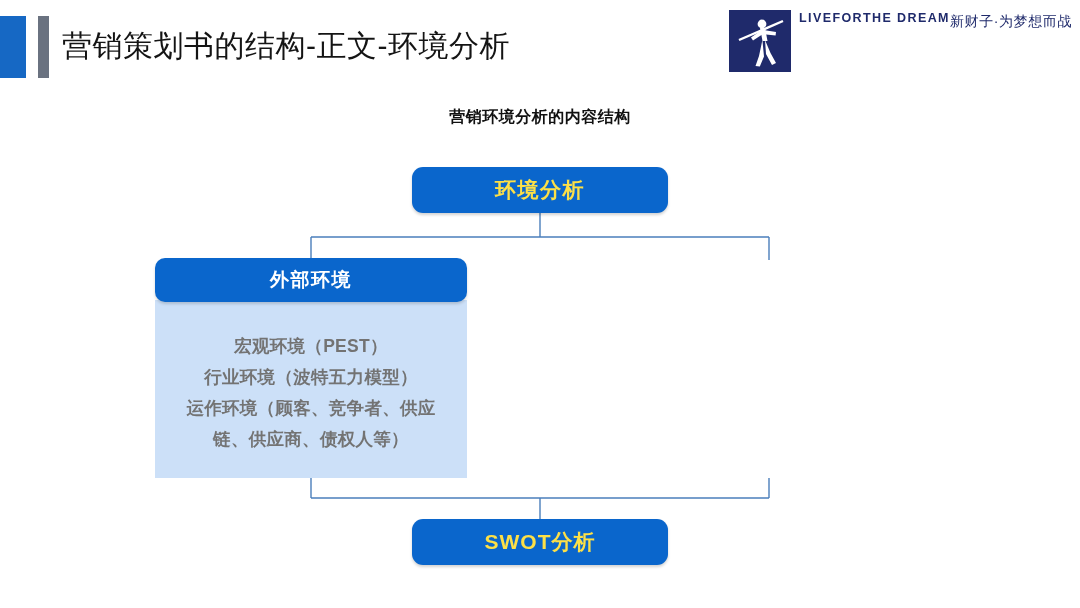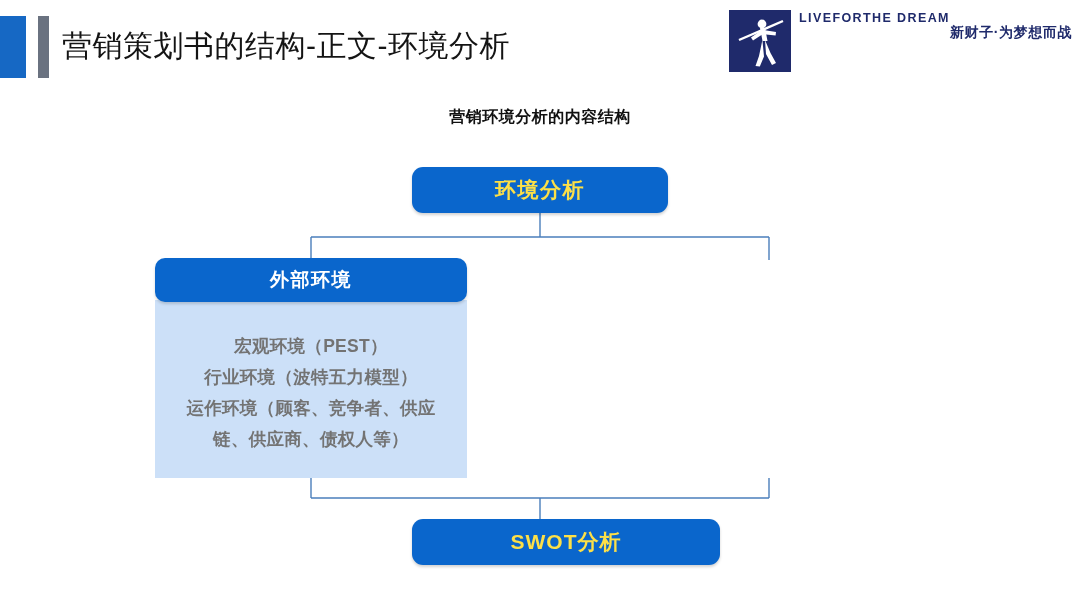--- a/index.html
+++ b/index.html
@@ -81,24 +81,24 @@
     color: #1F2A6B;
     font-size: 12.5px;
     font-weight: bold;
     letter-spacing: 1.4px;
     line-height: 14.5px;
     white-space: nowrap;
   }
   .logo-cn {
     color: #1F2A6B;
     font-size: 14px;
-    font-weight: bold;
+    font-weight: normal;
     letter-spacing: 0.6px;
     line-height: 18px;
-    margin-top: 12px;
+    margin-top: 1px;
     white-space: nowrap;
   }
 
   
   #diagram {
     position: absolute;
     left: 0;
     top: 86px;
     width: 1080px;
     height: 522px;
@@ -144,21 +144,21 @@
     top: 81px;
     width: 256px;
     height: 46px;
     font-size: 21px;
     letter-spacing: 1.5px;
   }
 
   #node-swot {
     left: 412px;
     top: 433px;
-    width: 308px;
+    width: 256px;
     height: 46px;
     font-size: 21px;
     letter-spacing: 1px;
   }
 
   .branch {
     position: absolute;
     top: 172px;
     height: 176px;
   }

